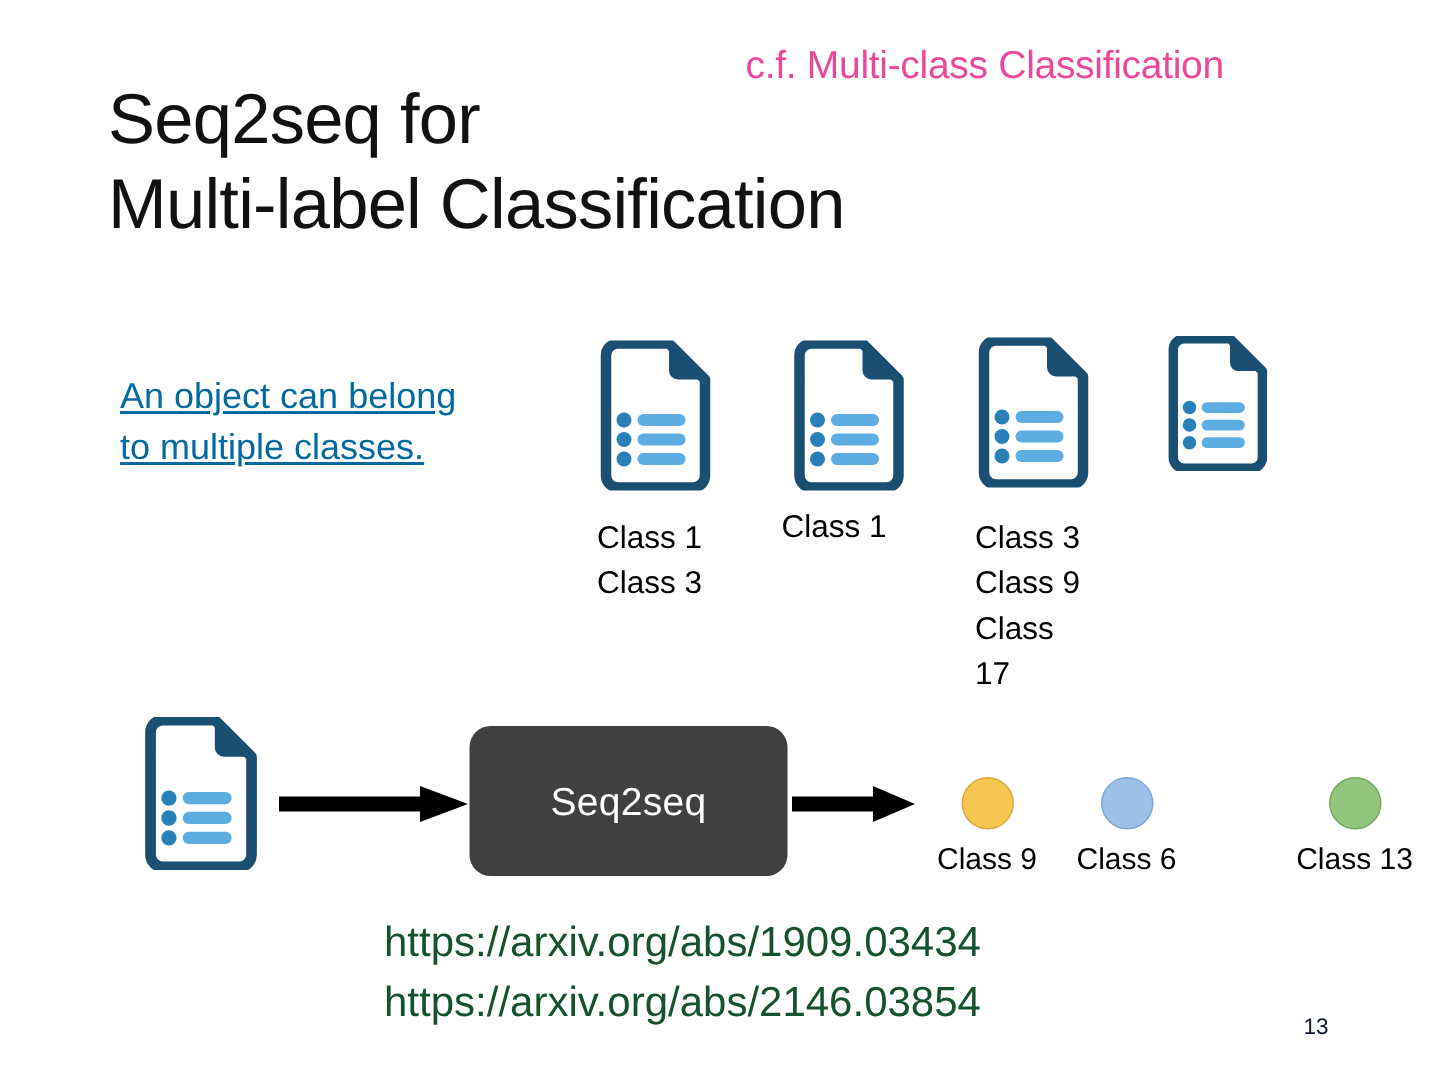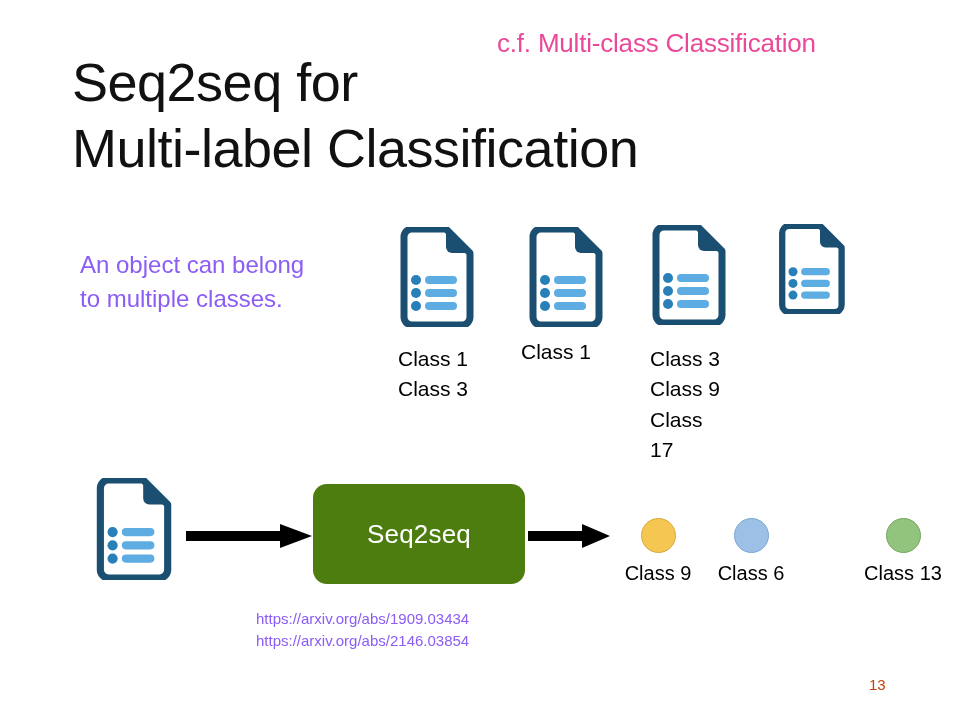--- a/index.html
+++ b/index.html
@@ -28,36 +28,37 @@
     top: 28px;
     font-size: 26px;
     font-weight: normal;
     letter-spacing: -0.2px;
     white-space: nowrap;
     color: #ec4899;
   }
   #slide-title {
     left: 72px;
     top: 50px;
-    font-size: 54px;
+    font-size: 47px;
     font-weight: 300;
     line-height: 1.22;
     letter-spacing: -0.5px;
     color: #111111;
     white-space: pre-line;
   }
 
   
   #body-statement {
     left: 80px;
     top: 248px;
     font-size: 24px;
     line-height: 1.42;
-    color: #8b5cf6;
+    color: #0369a1;
     white-space: pre-line;
+    text-decoration: underline;
   }
 
   
   .doc-icon { display: block; }
 
   
   .example-group { position: absolute; }
   .example-labels {
     font-size: 21px;
     line-height: 1.45;
@@ -70,21 +71,21 @@
   #flow-doc { left: 92px; top: 478px; }
 
   .arrow-wrap { position: absolute; }
   .arrow-svg { display: block; }
 
   #seq2seq-box {
     left: 313px;
     top: 484px;
     width: 212px;
     height: 100px;
-    background: #4d7c0f;
+    background: #404040;
     border-radius: 14px;
     display: flex;
     align-items: center;
     justify-content: center;
   }
   #seq2seq-label {
     color: #ffffff;
     font-size: 26px;
     font-weight: 400;
     letter-spacing: 0.2px;
@@ -101,32 +102,32 @@
     font-size: 20px;
     color: #000;
     margin-top: 9px;
     white-space: nowrap;
   }
 
   
   #references {
     left: 256px;
     top: 608px;
-    font-size: 15px;
+    font-size: 28px;
     line-height: 1.44;
-    color: #8b5cf6;
+    color: #14532d;
   }
   #references div { white-space: nowrap; }
 
   
   #page-number {
     left: 869px;
     top: 676px;
     font-size: 15px;
-    color: #c2410c;
+    color: #0f172a;
   }
 </style>
 </head>
 <body>
 
 <div class="slide">
 
   <div class="abs" id="cf-note">c.f. Multi-class Classification</div>
 
   <div class="abs" id="slide-title">Seq2seq for

